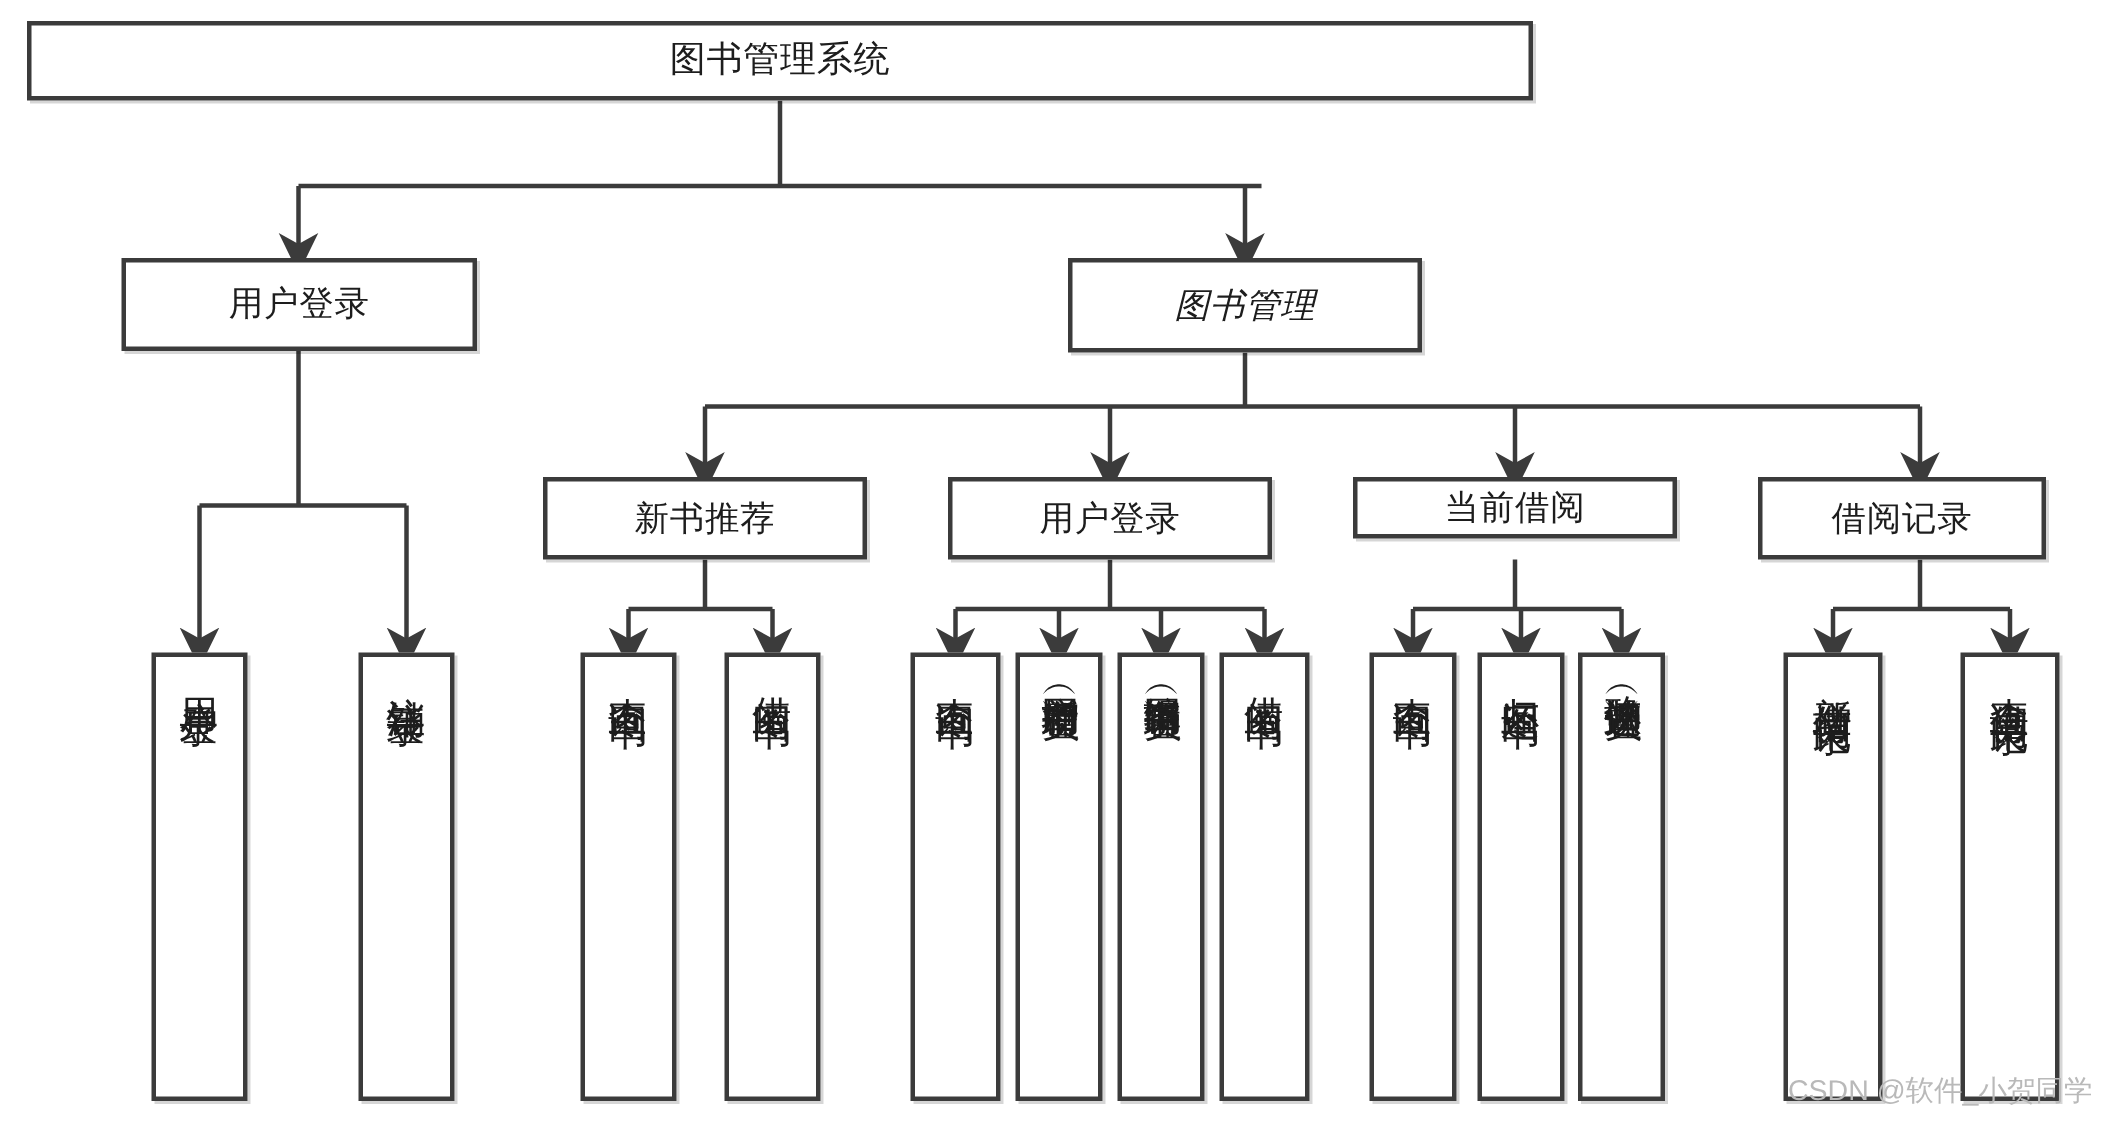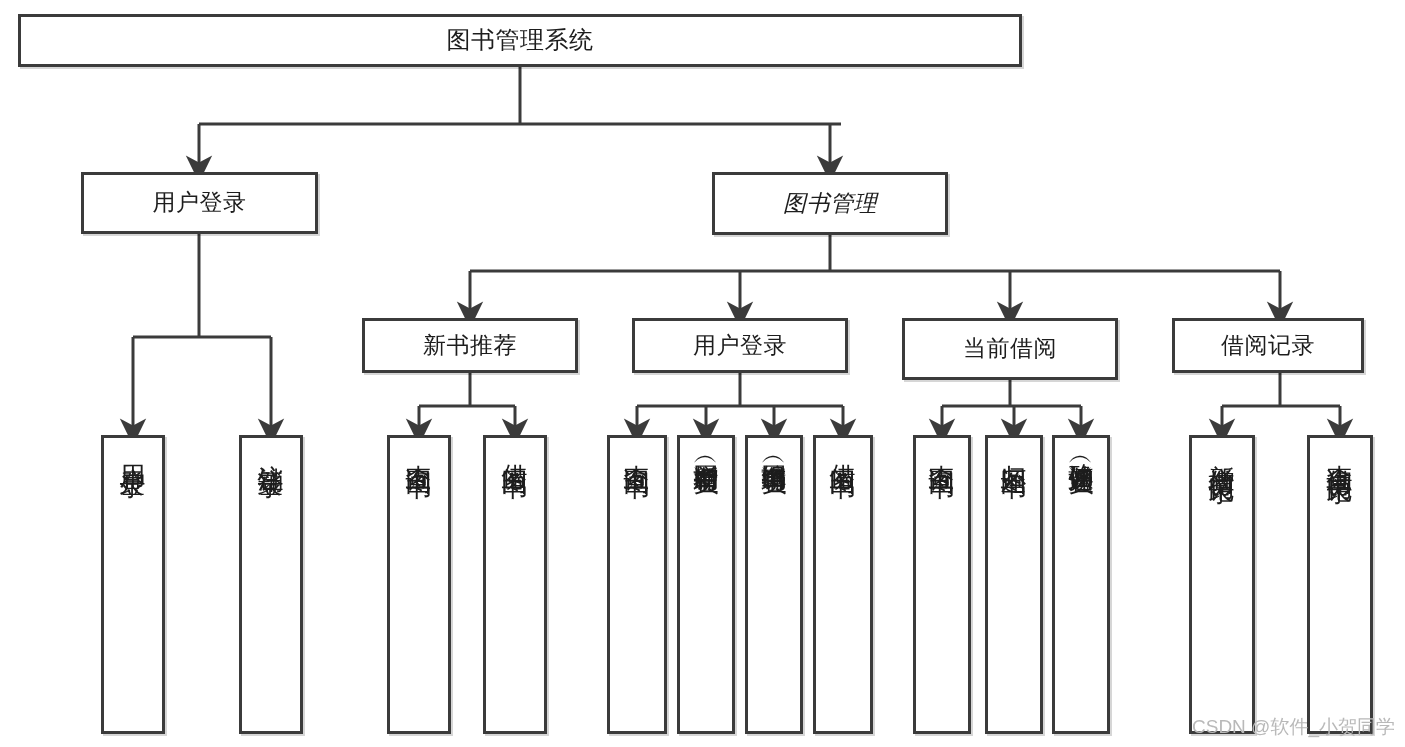--- a/index.html
+++ b/index.html
@@ -141,21 +141,21 @@
   <div class="node h" style="left:712px; top:172px; width:236px; height:63px;font-style:italic;">
     <span class="lbl">图书管理</span>
   </div>
 
   <div class="node h" style="left:362px; top:318px; width:216px; height:55px;text-align:center;">
     <span class="lbl">新书推荐</span>
   </div>
   <div class="node h" style="left:632px; top:318px; width:216px; height:55px;">
     <span class="lbl">用户登录</span>
   </div>
-  <div class="node h" style="left:902px; top:318px; width:216px; height:62px;">
+  <div class="node h" style="left:902px; top:318px; width:216px; height:41px;">
     <span class="lbl">当前借阅</span>
   </div>
   <div class="node h" style="left:1172px; top:318px; width:192px; height:55px;">
     <span class="lbl">借阅记录</span>
   </div>
 
   <div class="node v" style="left:101px; top:435px; width:64px; height:299px;">
     <span class="lbl">用户登录</span>
   </div>
   <div class="node v" style="left:239px; top:435px; width:64px; height:299px;">

